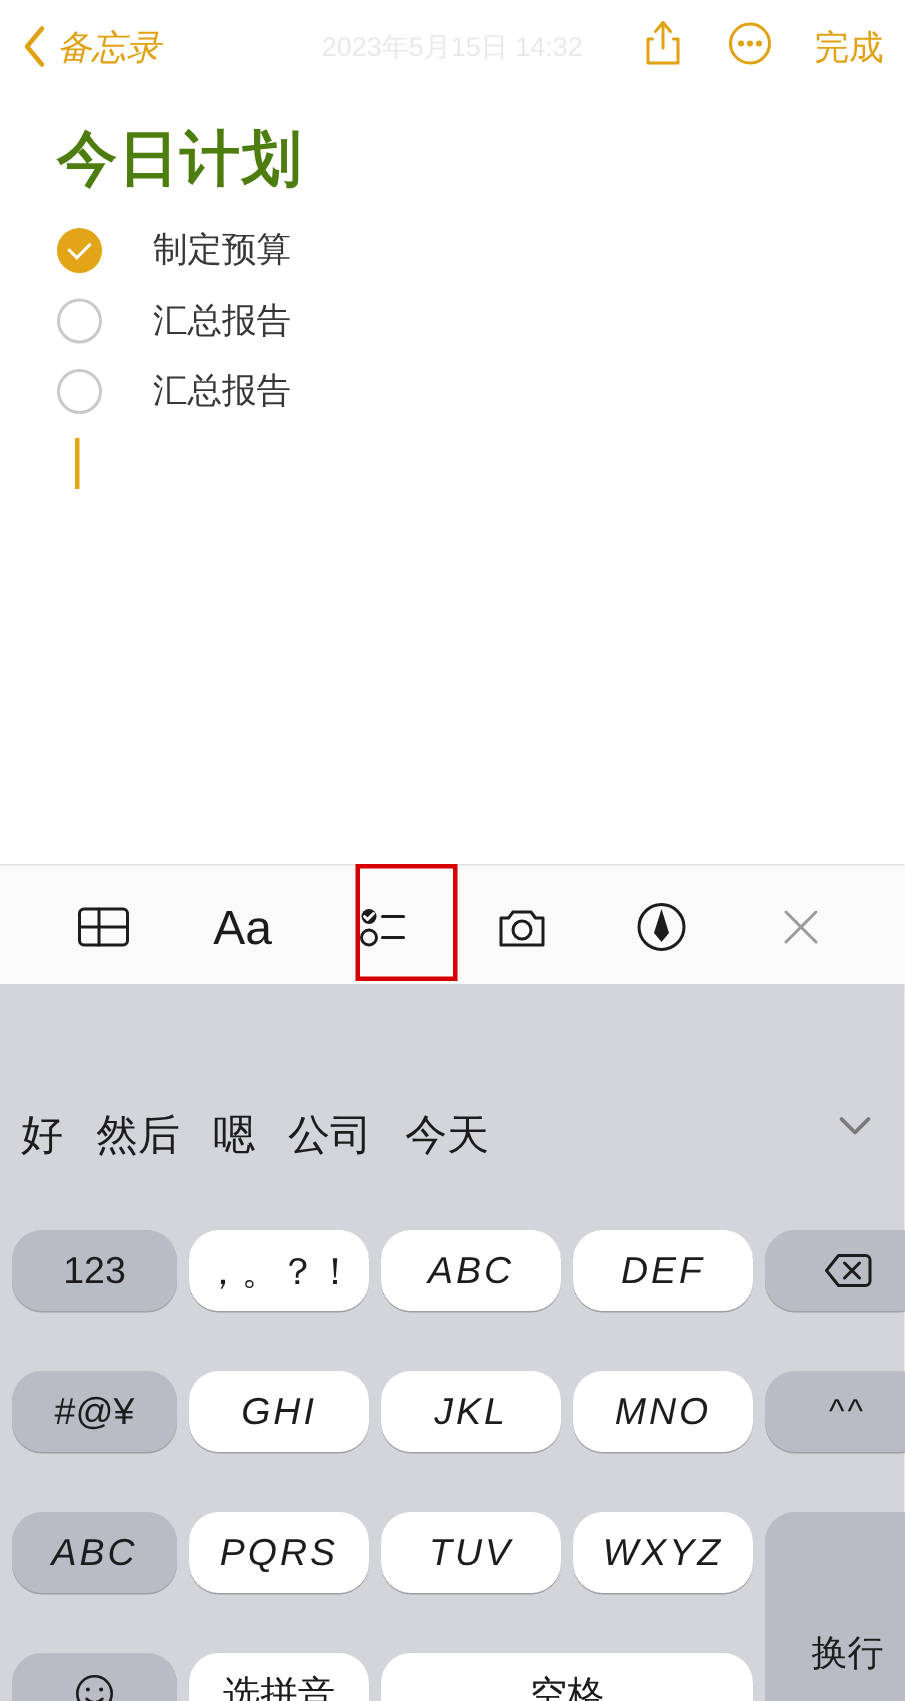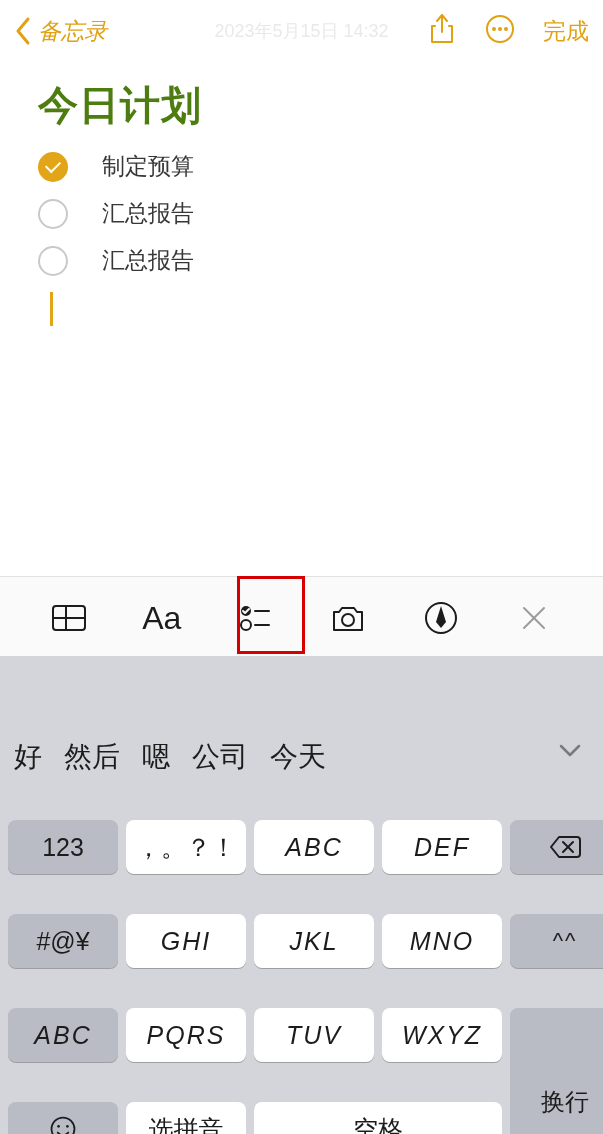--- a/index.html
+++ b/index.html
@@ -72,21 +72,21 @@
   .cand-row .expand svg { width: 26px; height: 26px; stroke: #7a7a7a; stroke-width: 2.5; fill: none; stroke-linecap: round; stroke-linejoin: round; }
 
   .key-grid {
     display: grid;
     grid-template-columns: 110px 120px 120px 120px 110px;
     grid-template-rows: 86px 86px 86px 86px;
     gap: 8px;
     padding: 0 8px;
   }
   .key {
-    background: #fff; border-radius: 8px;
+    background: #fff; border-radius: 20px;
     display: flex; align-items: center; justify-content: center;
     font-size: 25px; color: #1c1c1c;
     box-shadow: 0 1px 0 rgba(0,0,0,.25);
     margin-top: 32px;
   }
   .key.fn { background: #b9bcc4; }
   .key.enter { grid-row: span 2; font-size: 24px; writing-mode: horizontal-tb; padding-top:40px; }
   .key.emoji { font-size: 30px; }
   .key.abc-upper { letter-spacing: 2px; font-style: italic; }
 

